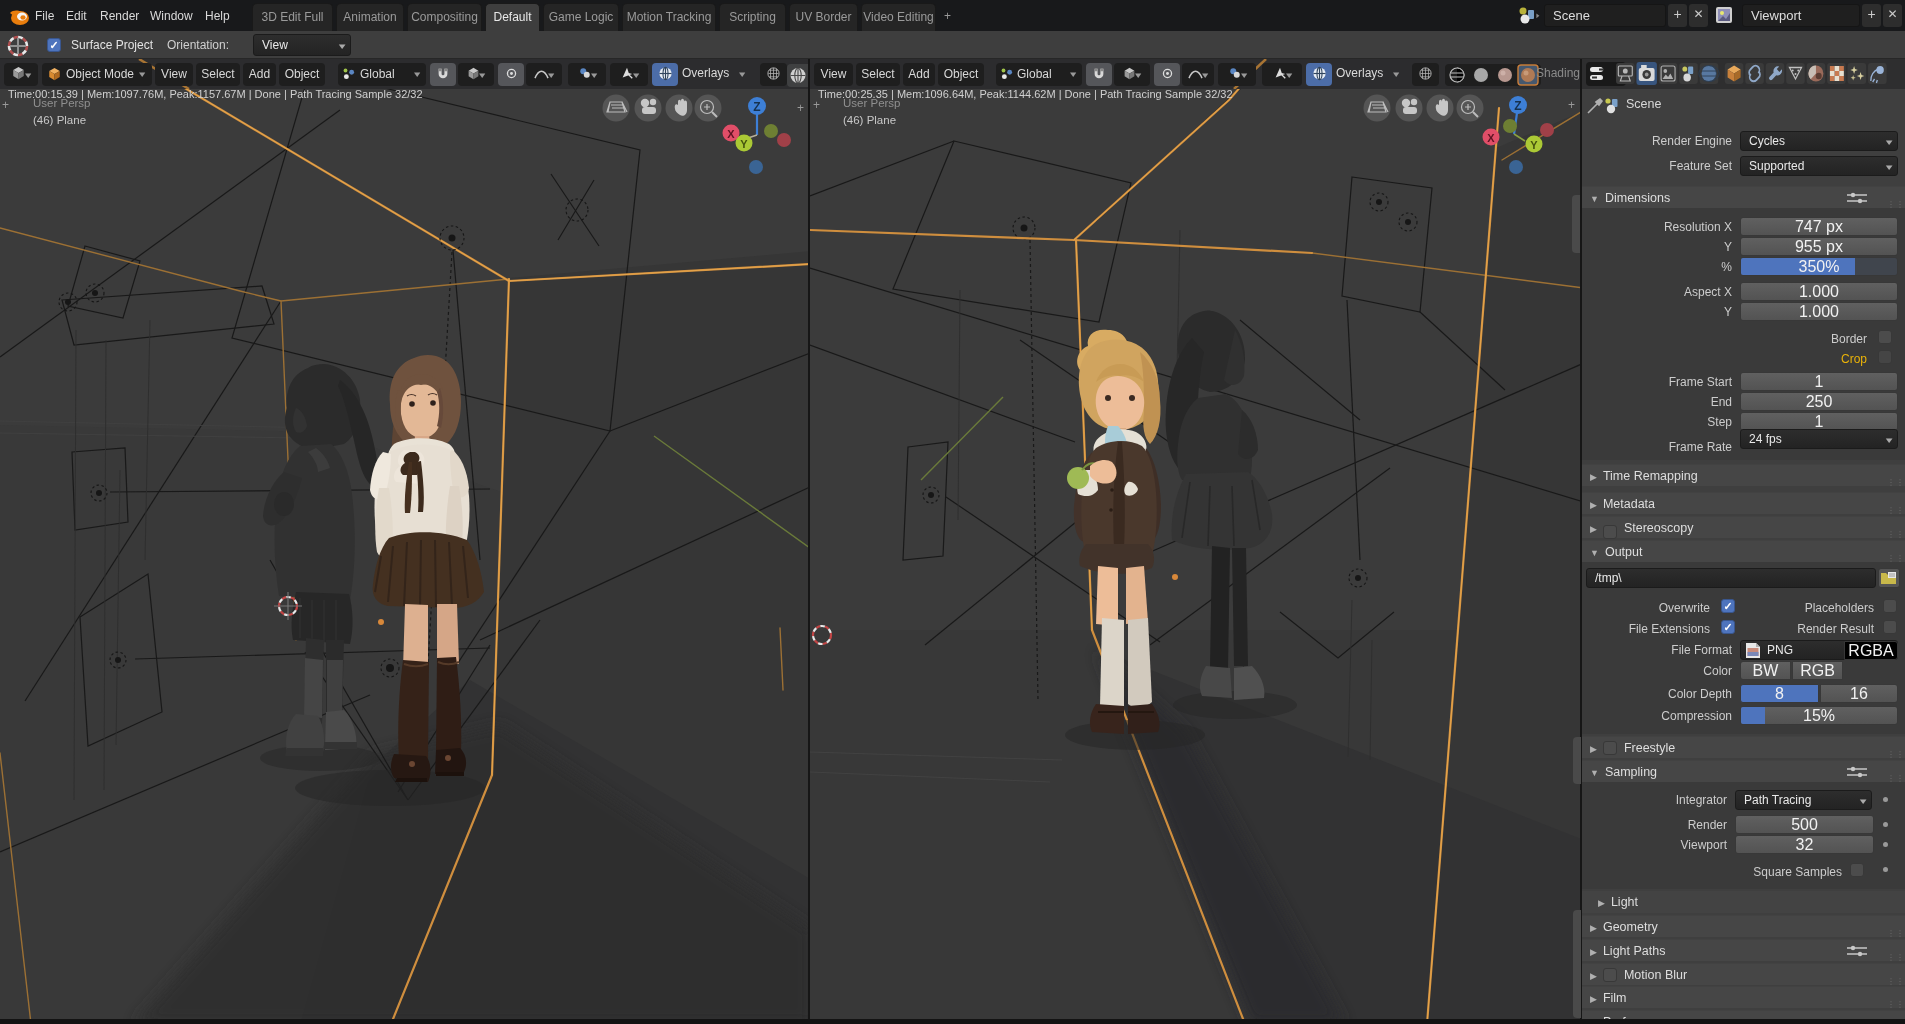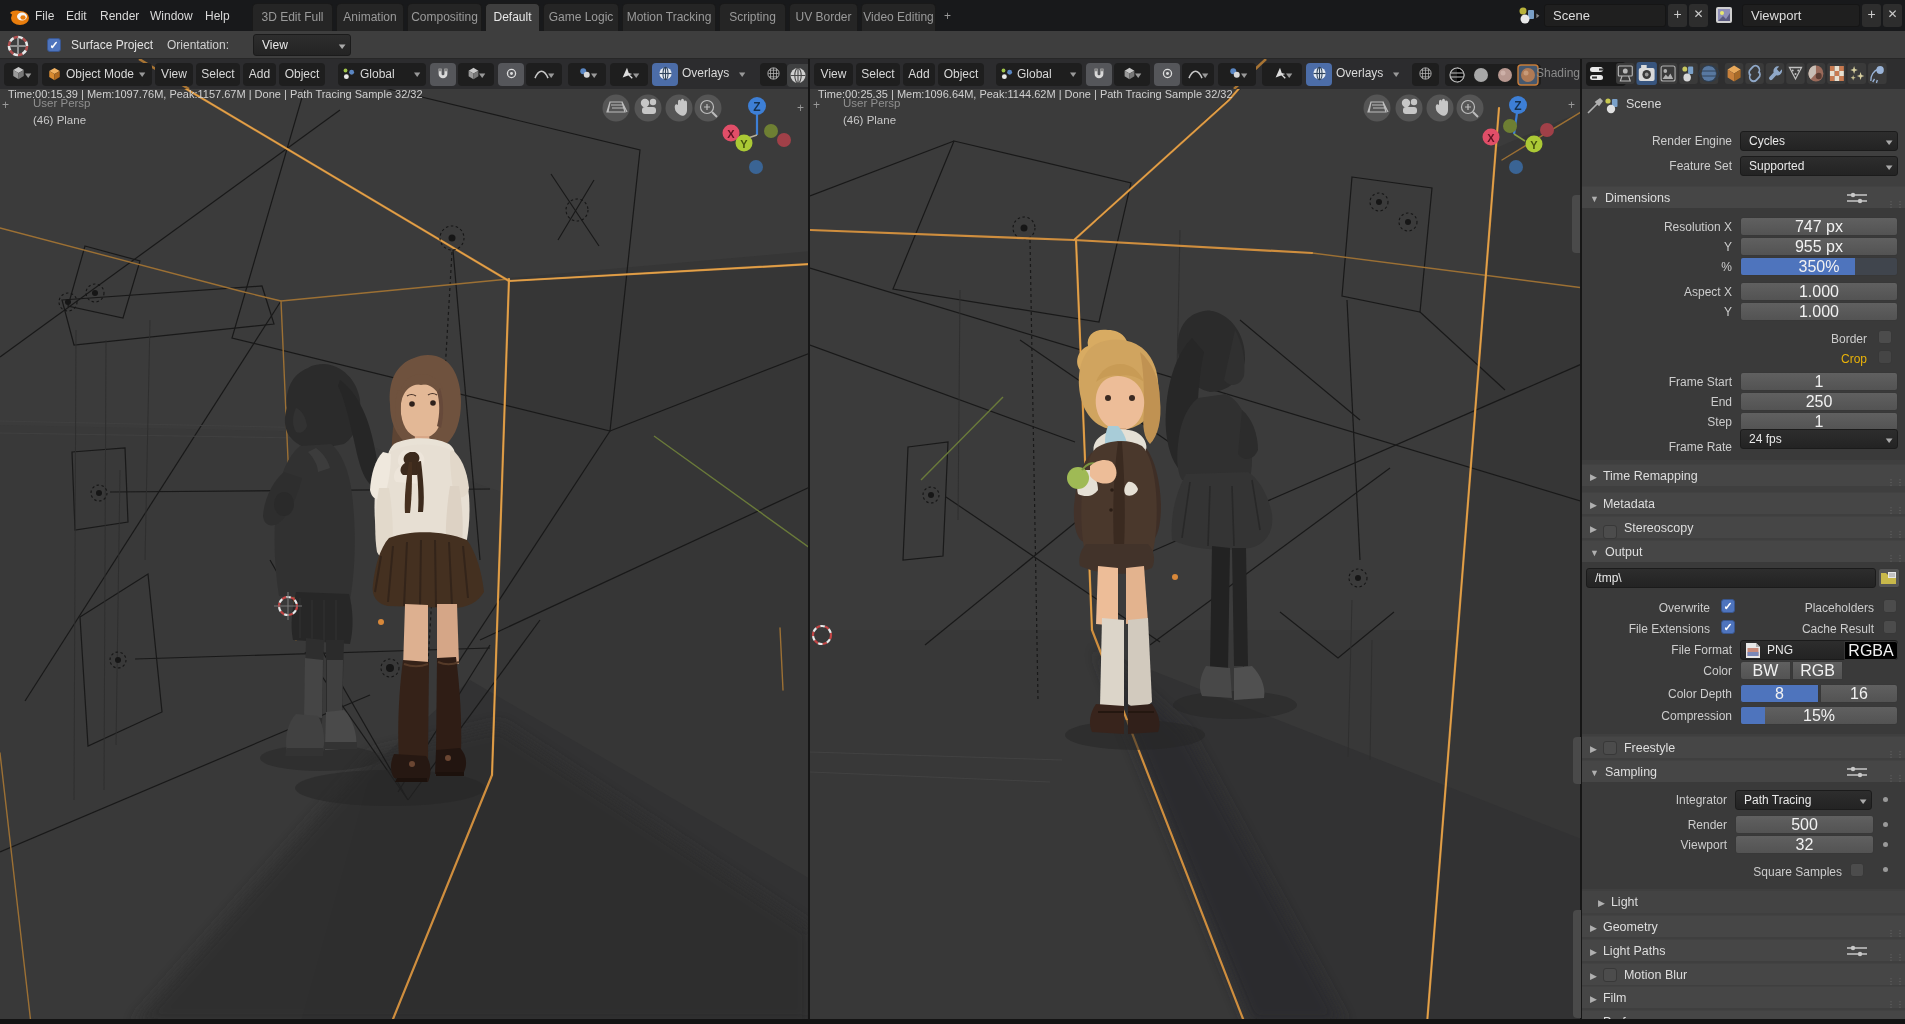--- a/index.html
+++ b/index.html
@@ -717,21 +717,21 @@
         <rect x="8" y="2" width="8" height="6" fill="#e8e8e8"></rect>
         <path d="M9 4 h6 M9 6 h6" stroke="#888" stroke-width="0.8"></path>
       </svg>
   </div>
   <span class="plabel" style="left:0;top:512px;width:128px">Overwrite</span>
   <div class="cb on" style="left:139px;top:510px">✓</div>
   <span class="plabel" style="left:160px;top:512px;width:132px">Placeholders</span>
   <div class="cb" style="left:301px;top:510px"></div>
   <span class="plabel" style="left:0;top:533px;width:128px">File Extensions</span>
   <div class="cb on" style="left:139px;top:531px">✓</div>
-  <span class="plabel" style="left:160px;top:533px;width:132px">Cache Result</span>
+  <span class="plabel" style="left:160px;top:533px;width:132px">Render Result</span>
   <div class="cb" style="left:301px;top:531px"></div>
   <span class="plabel" style="left:0;top:554px;width:150px">File Format</span>
   <div class="pdrop" style="left:158px;top:551px;width:158px;height:20px;line-height:18px;padding-left:26px">PNG<span class="dc">▾</span>
     <svg class="abs" style="left:4px;top:2px" width="16" height="15" viewBox="0 0 16 15">
         <path d="M1 0 h10 l4 4 v11 h-14 z" fill="#e8e8e8"></path>
         <path d="M11 0 l4 4 h-4 z" fill="#b0b0b0"></path>
         <rect x="2.5" y="5" width="11" height="8" fill="#c88a7a"></rect>
         <rect x="2.5" y="9" width="11" height="4" fill="#7a88b8"></rect>
       </svg>
   </div>

